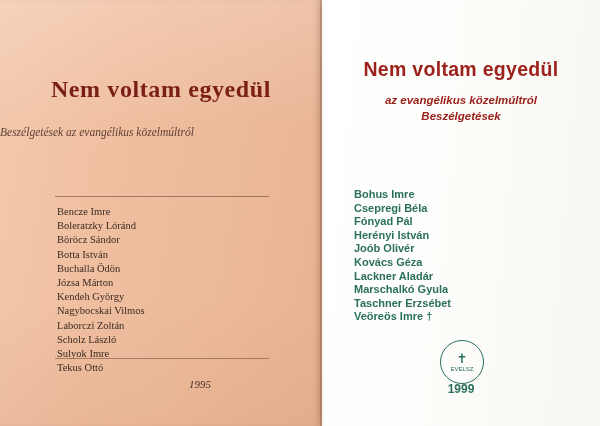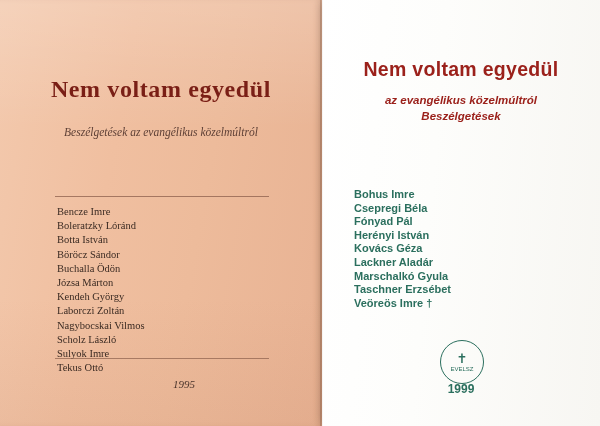--- a/index.html
+++ b/index.html
@@ -46,21 +46,20 @@
     font-weight: bold;
     color: #7a1f16;
     letter-spacing: 0.6px;
     font-family: "Liberation Serif", serif;
   }
   .left-subtitle {
     position: absolute;
     left: 0;
     top: 126px;
     width: 322px;
-    text-align: center;
     font-size: 11.5px;
     font-style: italic;
     color: #5e4036;
     font-family: "Liberation Serif", serif;
   }
   .left-rule {
     position: absolute;
     left: 55px;
     top: 196px;
     width: 214px;
@@ -86,21 +85,21 @@
     position: absolute;
     left: 55px;
     top: 358px;
     width: 214px;
     height: 1px;
     background: #8c5f4c;
     opacity: 0.7;
   }
   .left-year {
     position: absolute;
-    left: 0;
+    left: 16px;
     top: 378px;
     width: 322px;
     text-align: center;
     font-size: 11px;
     font-style: italic;
     color: #4a342b;
     padding-left: 23px;
   }
 
   
@@ -203,27 +202,27 @@
     <div class="sheen"></div>
 
     <div class="left-title">Nem voltam egyedül</div>
     <div class="left-subtitle">Beszélgetések az evangélikus közelmúltról</div>
 
     <div class="left-rule"></div>
 
     <div class="left-names">
       <div>Bencze Imre</div>
       <div>Boleratzky Lóránd</div>
+      <div>Böröcz Sándor</div>
       <div>Botta István</div>
-      <div>Böröcz Sándor</div>
       <div>Buchalla Ödön</div>
       <div>Józsa Márton</div>
       <div>Kendeh György</div>
+      <div>Nagybocskai Vilmos</div>
       <div>Laborczi Zoltán</div>
-      <div>Nagybocskai Vilmos</div>
       <div>Scholz László</div>
       <div>Sulyok Imre</div>
       <div>Tekus Ottó</div>
     </div>
 
     <div class="left-rule-bottom"></div>
     <div class="left-year">1995</div>
   </div>
 
   <div class="cover-right">
@@ -232,20 +231,21 @@
     <div class="right-subtitle">
       <div>az evangélikus közelmúltról</div>
       <div>Beszélgetések</div>
     </div>
 
     <div class="right-names">
       <div>Bohus Imre</div>
       <div>Csepregi Béla</div>
       <div>Fónyad Pál</div>
       <div>Herényi István</div>
+      <div>Joób Olivér</div>
       <div>Kovács Géza</div>
       <div>Lackner Aladár</div>
       <div>Marschalkó Gyula</div>
       <div>Taschner Erzsébet</div>
       <div>Veöreös Imre †</div>
     </div>
 
     <div class="publisher-logo">
       <span class="cross">✝</span>
       <span>EVELSZ</span>

